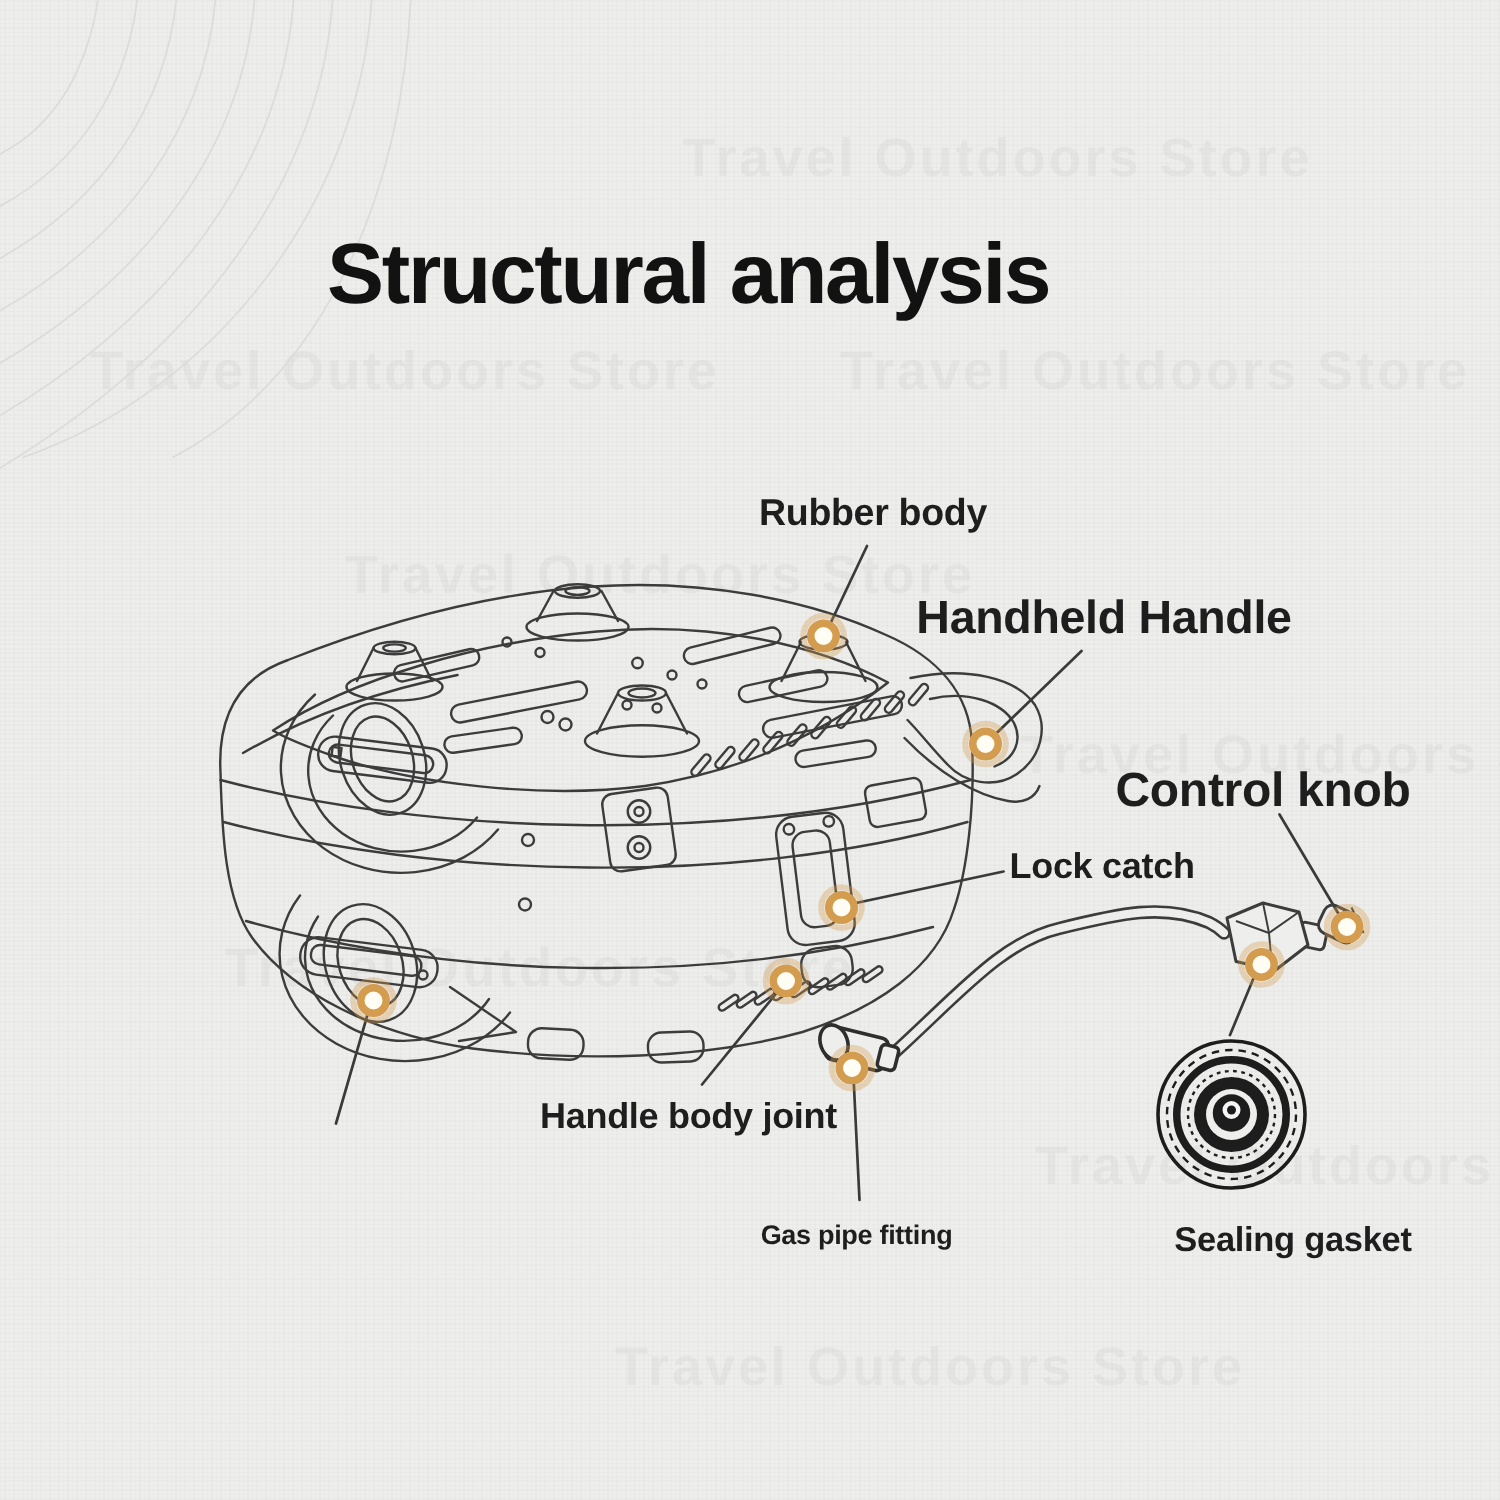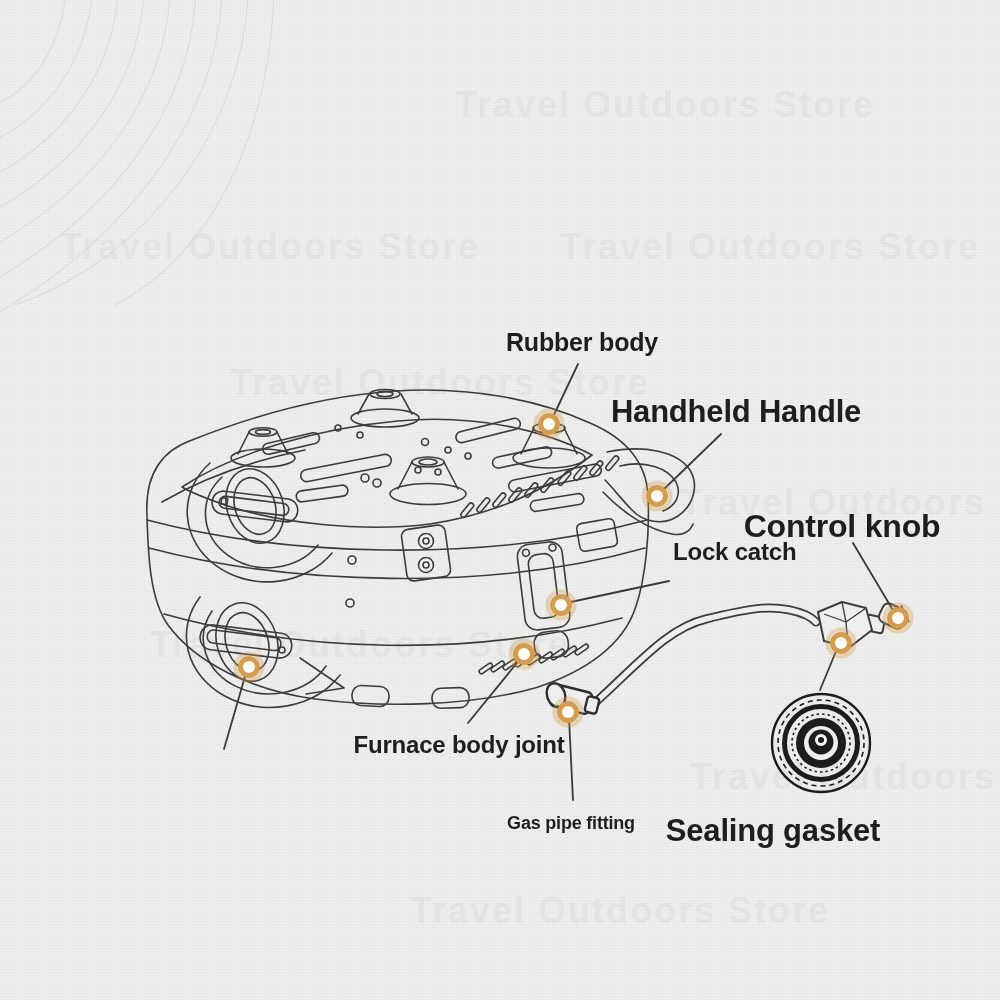--- a/index.html
+++ b/index.html
@@ -256,22 +256,23 @@
     <g>
       <circle cx="568" cy="712" r="13.5" fill="none" stroke="#d49c4e" stroke-opacity="0.35" stroke-width="4"></circle>
       <circle cx="568" cy="712" r="8.5" fill="#fffdf4" stroke="#d49c4e" stroke-width="5"></circle>
     </g>
     <g>
       <circle cx="841" cy="643" r="13.5" fill="none" stroke="#d49c4e" stroke-opacity="0.35" stroke-width="4"></circle>
       <circle cx="841" cy="643" r="8.5" fill="#fffdf4" stroke="#d49c4e" stroke-width="5"></circle>
     </g>
   </svg>
 
+  <div class="title">Structural analysis</div>
 
   <div class="label" style="left:582px;top:328px;font-size:25px">Rubber body</div>
   <div class="label" style="left:736px;top:394px;font-size:31px">Handheld Handle</div>
   <div class="label" style="left:842px;top:508px;font-size:32px">Control knob</div>
-  <div class="label left-anchor" style="left:673px;top:538px;font-size:24px">Lock catch</div>
-  <div class="label" style="left:459px;top:731px;font-size:24px">Furnace body joint</div>
+  <div class="label left-anchor" style="left:673px;top:564px;font-size:24px">Lock catch</div>
+  <div class="label" style="left:459px;top:731px;font-size:24px">Handle body joint</div>
   <div class="label" style="left:571px;top:813px;font-size:18px">Gas pipe fitting</div>
-  <div class="label" style="left:773px;top:813px;font-size:31px">Sealing gasket</div>
+  <div class="label" style="left:862px;top:813px;font-size:23px">Sealing gasket</div>
 
 </div>
 
 </body></html>

